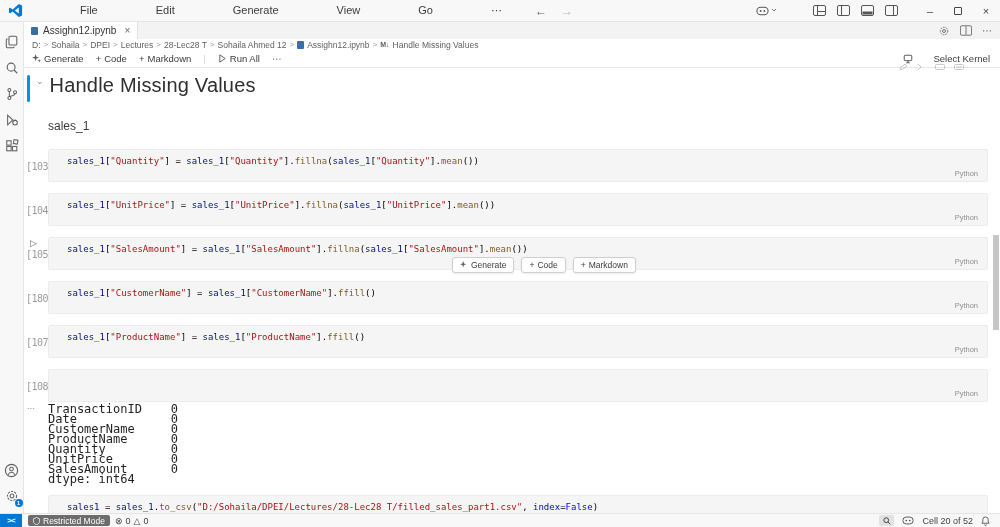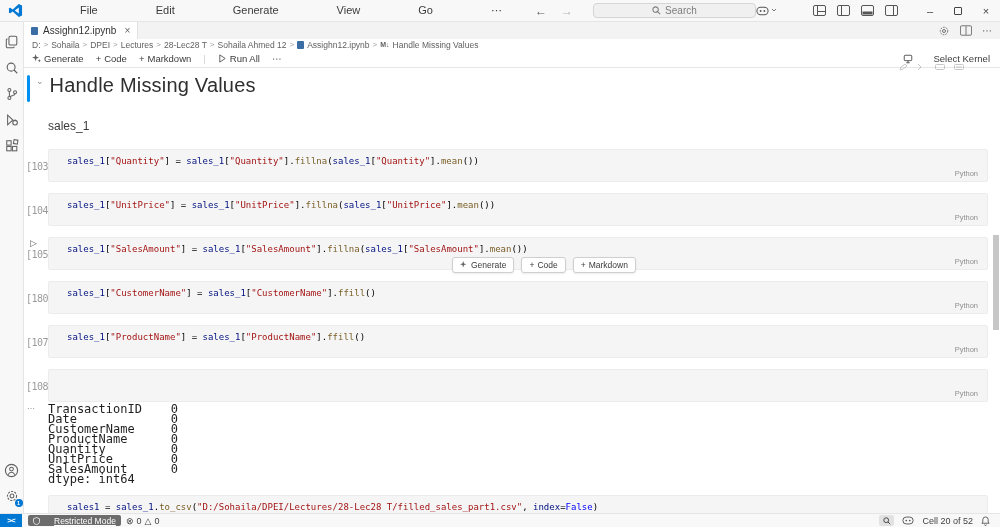--- a/index.html
+++ b/index.html
@@ -91,21 +91,21 @@
     font-size:42px; font-weight:bold; color:rgba(120,120,120,.14); direction:rtl; pointer-events:none; z-index:4;}
   .scroll-thumb{ position:absolute; right:1px; top:167px; width:6px; height:95px; background:#c6c6c6; }
 
   
   .statusbar{ height:14px; background:#f8f8f8; border-top:1px solid #e5e5e5;
     display:flex; align-items:center; font-size:9px; color:#424242; }
   .remote{ width:22px; height:100%; background:#0078d4; color:#fff; display:flex;
     align-items:center; justify-content:center; font-size:8px; font-weight:bold; letter-spacing:-1px; flex:none;}
   .sb-item{ display:flex; align-items:center; gap:3px; padding:0 5px; height:100%; }
   .restricted{ background:#6c6c6c; color:#fff; border-radius:2px; height:11px; margin-left:6px;
-    padding:0 5px; display:flex; align-items:center; gap:14px; font-size:8.5px;text-decoration:underline; }
+    padding:0 5px; display:flex; align-items:center; gap:3px; font-size:8.5px; }
   .sb-right{ margin-left:auto; display:flex; align-items:center; gap:8px; padding-right:10px; }
   .zoombox{ background:#e2e2e2; border-radius:2px; width:15px; height:11px; display:flex; align-items:center; justify-content:center;}
 </style>
 </head>
 <body>
 
 <div class="window">
 
   <div class="titlebar">
     <svg class="vslogo" viewBox="0 0 16 16">
@@ -116,27 +116,20 @@
         <span class="menu-item">File</span>
         <span class="menu-item">Edit</span>
         <span class="menu-item">Generate</span>
         <span class="menu-item">View</span>
         <span class="menu-item">Go</span>
         <span class="menu-item">⋯</span>
       </div>
     <div class="nav-arrows">
       <span>←</span>
       <span style="opacity:.45">→</span>
-    </div>
-    <div class="searchbox">
-      <svg width="9" height="9" viewBox="0 0 10 10">
-          <circle cx="4" cy="4" r="3" fill="none" stroke="#7d7d7d" stroke-width="1.2"></circle>
-          <line x1="6.2" y1="6.2" x2="9" y2="9" stroke="#7d7d7d" stroke-width="1.2"></line>
-        </svg>
-      <span>Search</span>
     </div>
     <div class="tb-right">
       <div class="copilot-wrap">
         <svg width="13" height="10" viewBox="0 0 14 10">
             <rect x="1" y="1" width="12" height="8" rx="4" fill="none" stroke="#555" stroke-width="1.1"></rect>
             <circle cx="5" cy="5" r="1" fill="#555"></circle>
             <circle cx="9" cy="5" r="1" fill="#555"></circle>
           </svg>
         <svg width="6" height="5" viewBox="0 0 6 5">
             <path d="M1 1l2 2 2-2" fill="none" stroke="#777" stroke-width="1"></path>

